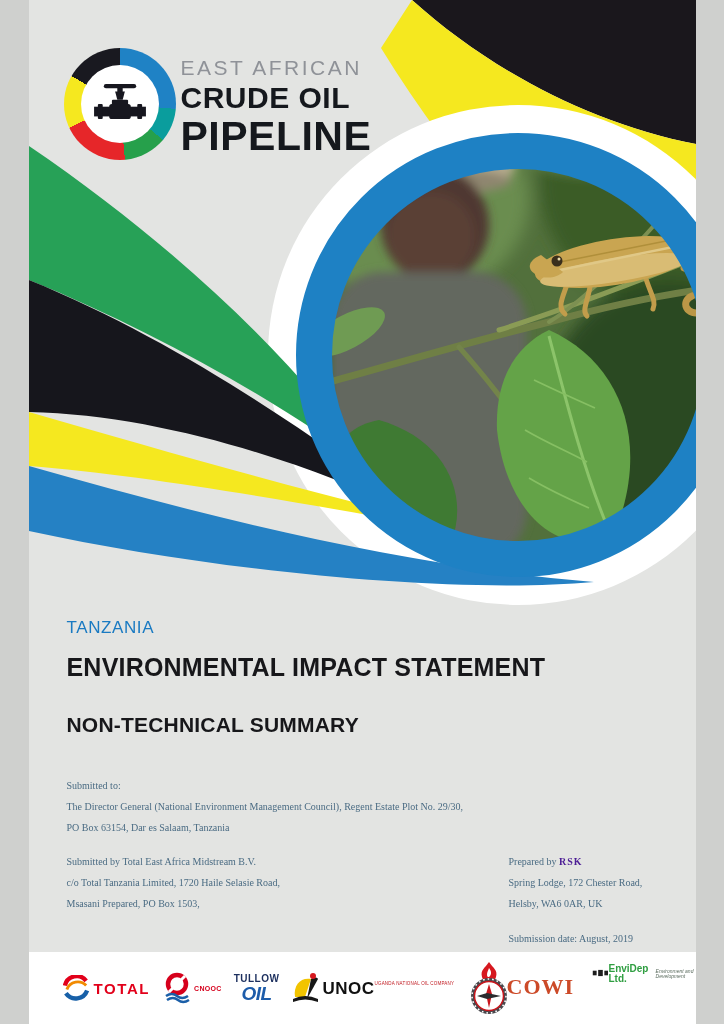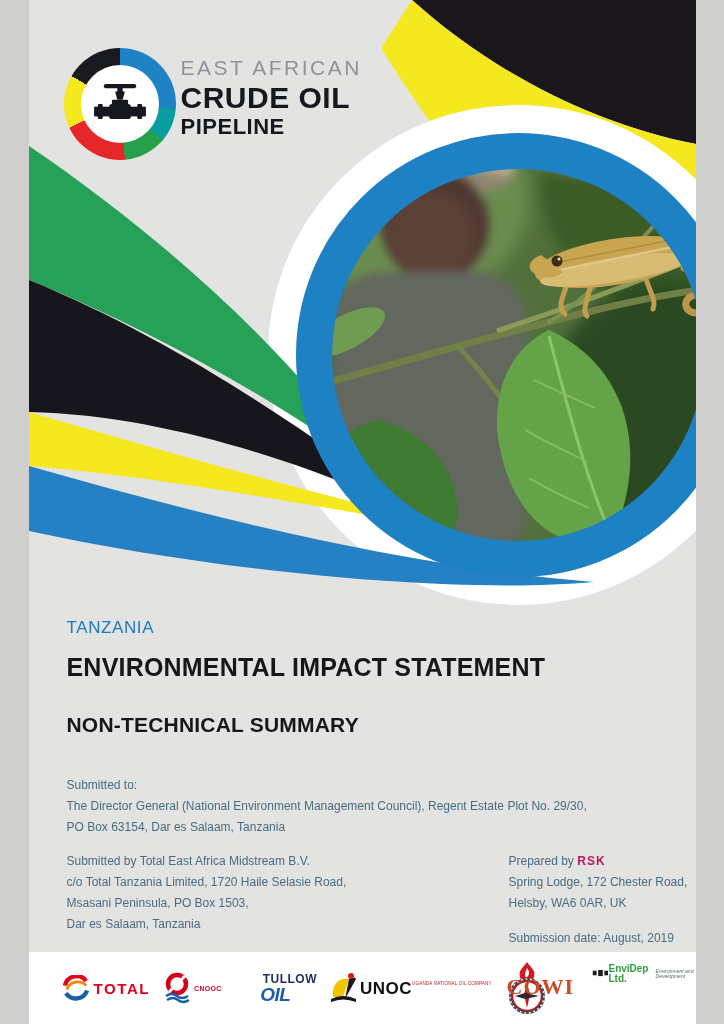--- a/index.html
+++ b/index.html
@@ -23,43 +23,43 @@
       #191920 300deg 360deg);
     position:relative;
   }
   .ring-inner{
     position:absolute;left:17px;top:17px;width:78px;height:78px;border-radius:50%;
     background:#ffffff;display:flex;align-items:center;justify-content:center;
   }
   .wordmark{position:absolute;left:117px;top:9px;width:260px;line-height:1;white-space:nowrap;}
   .wm1{font-size:21px;letter-spacing:2.5px;color:#8f9298;font-weight:400;margin-bottom:5px;}
   .wm2{font-size:30px;font-weight:800;color:#15181d;letter-spacing:0.5px;margin-bottom:3px;}
-  .wm3{font-size:22px;font-weight:800;color:#15181d;letter-spacing:0.5px;}
+  .wm3{font-size:41px;font-weight:800;color:#15181d;letter-spacing:0.5px;}
 
   
   .titles{position:absolute;left:38px;top:618px;}
   .t-country{font-size:17px;font-weight:400;color:#1a7ac2;letter-spacing:0.6px;margin-bottom:15px;}
   .t-main{font-size:25px;font-weight:800;color:#17171a;letter-spacing:0.2px;margin-bottom:31px;}
   .t-sub{font-size:21px;font-weight:800;color:#17171a;letter-spacing:0.2px;}
 
   
-  .addr{position:absolute;color:#4a6b83;font-size:12px;line-height:21px;}
+  .addr{position:absolute;color:#4a6b83;font-size:10px;line-height:21px;font-family:Liberation Serif, serif;}
   .addr-to{left:38px;top:775px;width:640px;}
   .addr-by{left:38px;top:851px;width:420px;}
   .addr-prep{left:480px;top:851px;width:230px;}
   .addr .sp{height:14px;}
-  .rsk{color:#be185d;font-weight:800;letter-spacing:1px;}
+  .rsk{color:#4c1d95;font-weight:800;letter-spacing:1px;}
 
   
   .footer{position:absolute;left:0;top:952px;width:724px;height:72px;background:#ffffff;}
   .lg-left{position:absolute;left:34px;top:6px;height:60px;display:flex;align-items:center;gap:12px;}
   .lg{display:flex;align-items:center;}
   .total-txt{font-size:15px;font-weight:800;color:#e2001a;letter-spacing:1.6px;margin-left:4px;}
   .tullow{display:flex;flex-direction:column;align-items:center;line-height:1;}
-  .tullow-top{font-size:12px;font-weight:800;color:#1c2f5e;letter-spacing:0.5px;margin-left:29px;}
+  .tullow-top{font-size:10px;font-weight:800;color:#1c2f5e;letter-spacing:0.5px;}
   .tullow-main{font-size:19px;font-weight:700;font-style:italic;color:#1d5caa;letter-spacing:-0.5px;}
   .unoc{display:flex;align-items:center;gap:3px;}
   .unoc-col{display:flex;flex-direction:row;line-height:1;}
   .unoc-txt{font-size:17px;font-weight:900;color:#111111;letter-spacing:0.5px;}
   .unoc-tag{font-size:4.5px;color:#c0181f;margin-top:2px;letter-spacing:0.2px;}
   .cnooc{display:flex;align-items:center;gap:2px;}
   .cnooc-txt{font-size:7px;font-weight:800;color:#d6001c;letter-spacing:0.3px;}
   .cowi{position:absolute;left:478px;top:22px;font-family:"Liberation Serif",serif;
         font-size:22px;font-weight:700;color:#cc4a28;letter-spacing:1px;}
   .envidep{position:absolute;left:563px;top:10px;display:flex;flex-direction:row;align-items:center;line-height:1;}
@@ -179,22 +179,21 @@
 
   <div class="addr addr-to">
     <div>Submitted to:</div>
     <div>The Director General (National Environment Management Council), Regent Estate Plot No. 29/30,</div>
     <div>PO Box 63154, Dar es Salaam, Tanzania</div>
   </div>
 
   <div class="addr addr-by">
     <div>Submitted by Total East Africa Midstream B.V.</div>
     <div>c/o Total Tanzania Limited, 1720 Haile Selasie Road,</div>
-    <div>Msasani Peninsula, PO Box 1503,</div>
-    <div>Dar es Salaam, Tanzania</div>
+    <div>Msasani Prepared, PO Box 1503,</div>
   </div>
 
   <div class="addr addr-prep">
     <div>
       <span>Prepared by</span>
       <span class="rsk">RSK</span>
     </div>
     <div>Spring Lodge, 172 Chester Road,</div>
     <div>Helsby, WA6 0AR, UK</div>
     <div class="sp"></div>

